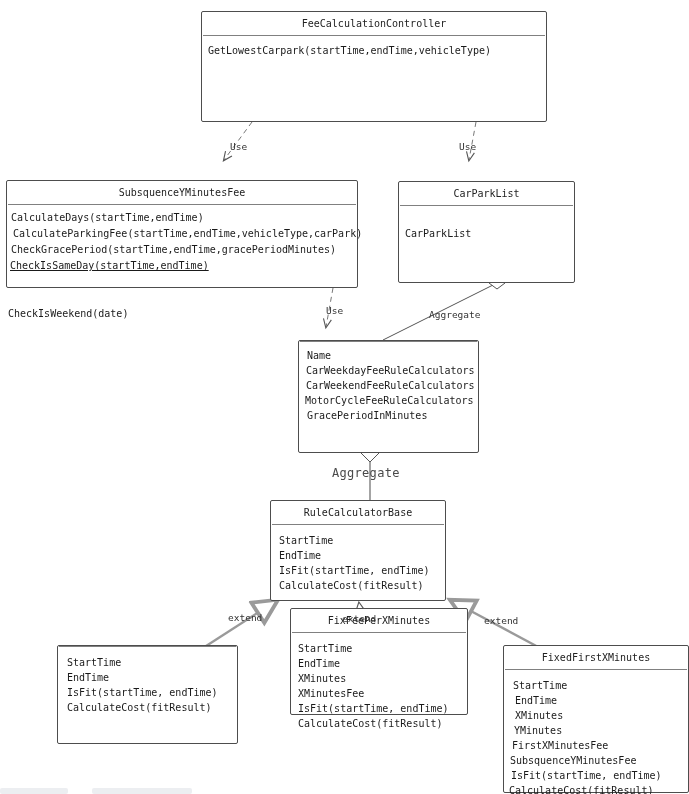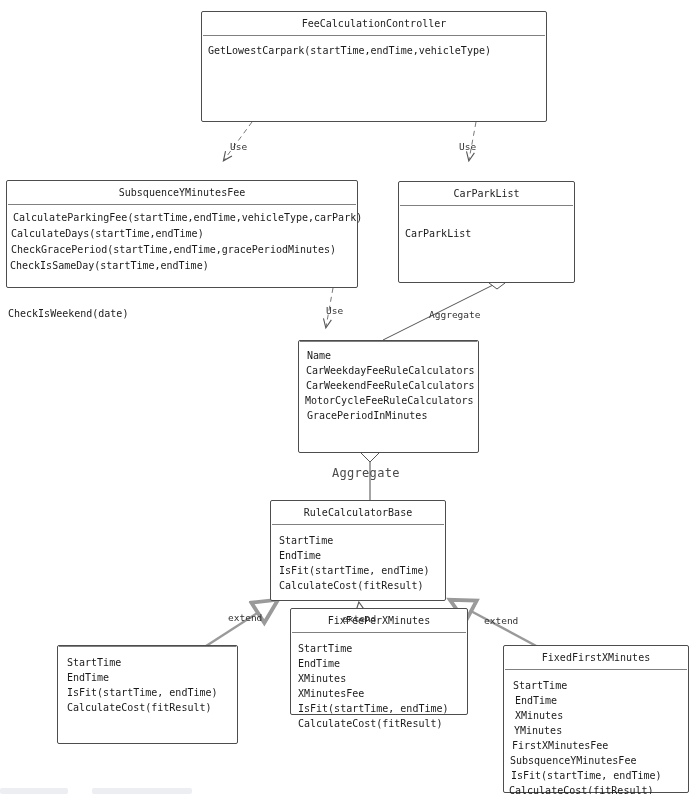--- a/index.html
+++ b/index.html
@@ -134,24 +134,24 @@
     <div class="uml-divider"></div>
     <div class="uml-body">
       <div class="uml-row">GetLowestCarpark(startTime,endTime,vehicleType)</div>
     </div>
   </div>
 
   <div class="uml-box" style="left:6px; top:180px; width:352px; height:108px;">
     <div class="uml-title">SubsquenceYMinutesFee</div>
     <div class="uml-divider"></div>
     <div class="uml-body" style="padding-top:5px; line-height:16px;">
+      <div class="uml-row" style="padding-left:4px;">CalculateDays(startTime,endTime)</div>
       <div class="uml-row" style="padding-left:6px;">CalculateParkingFee(startTime,endTime,vehicleType,carPark)</div>
-      <div class="uml-row" style="padding-left:4px;">CalculateDays(startTime,endTime)</div>
       <div class="uml-row" style="padding-left:4px;">CheckGracePeriod(startTime,endTime,gracePeriodMinutes)</div>
-      <div class="uml-row" style="padding-left:3px;">CheckIsSameDay(startTime,endTime)</div>
+      <div class="uml-row" style="padding-left:3px;text-decoration:underline;">CheckIsSameDay(startTime,endTime)</div>
       <div class="uml-row" style="padding-left:1px;margin-top:32px;">CheckIsWeekend(date)</div>
     </div>
   </div>
 
   <div class="uml-box" style="left:398px; top:181px; width:177px; height:102px;">
     <div class="uml-title">CarParkList</div>
     <div class="uml-divider"></div>
     <div class="uml-body" style="padding-top:20px;">
       <div class="uml-row">CarParkList</div>
     </div>

